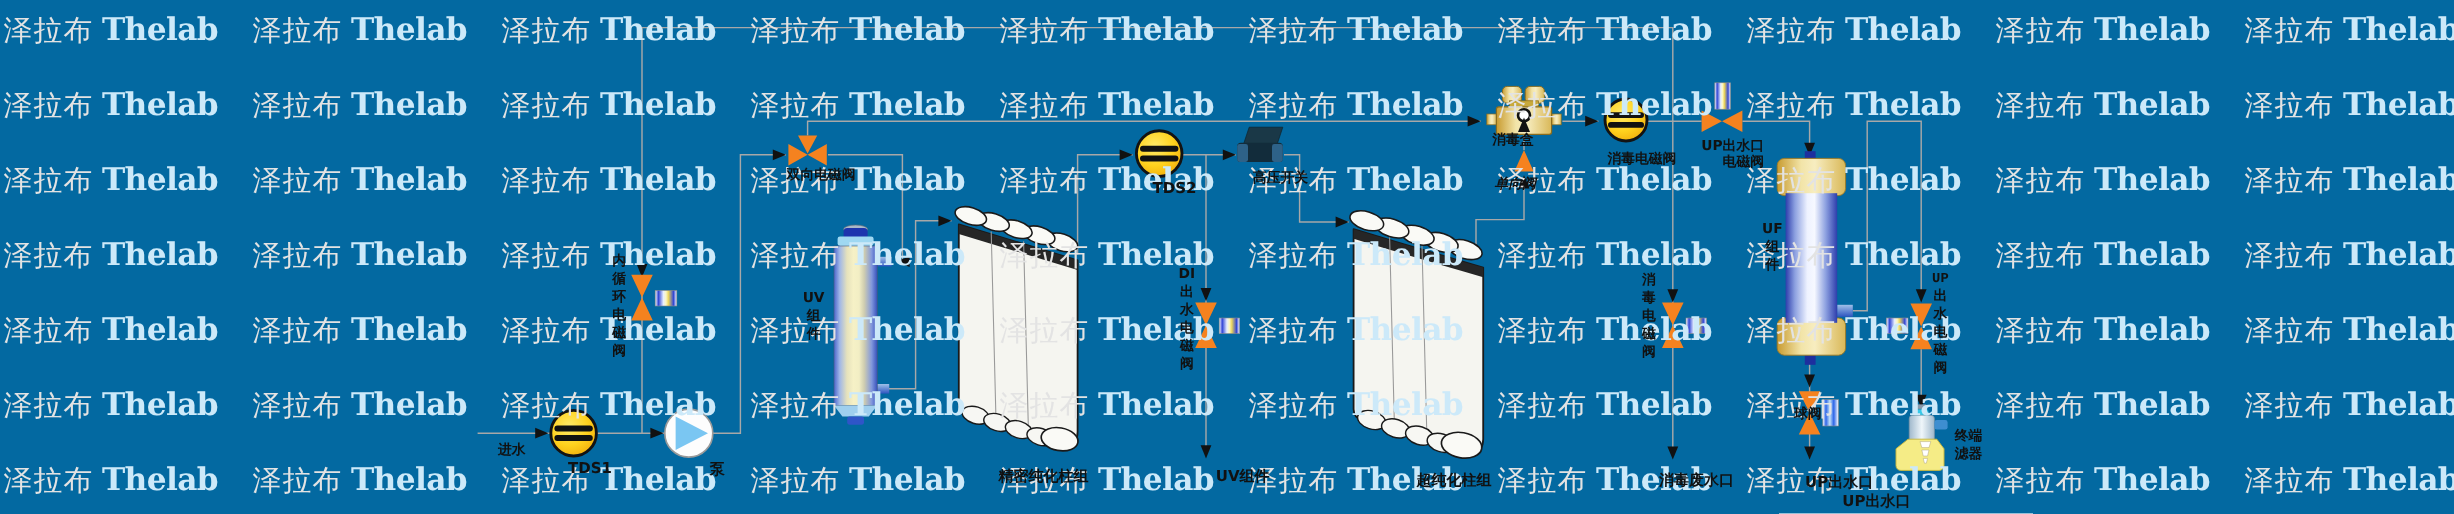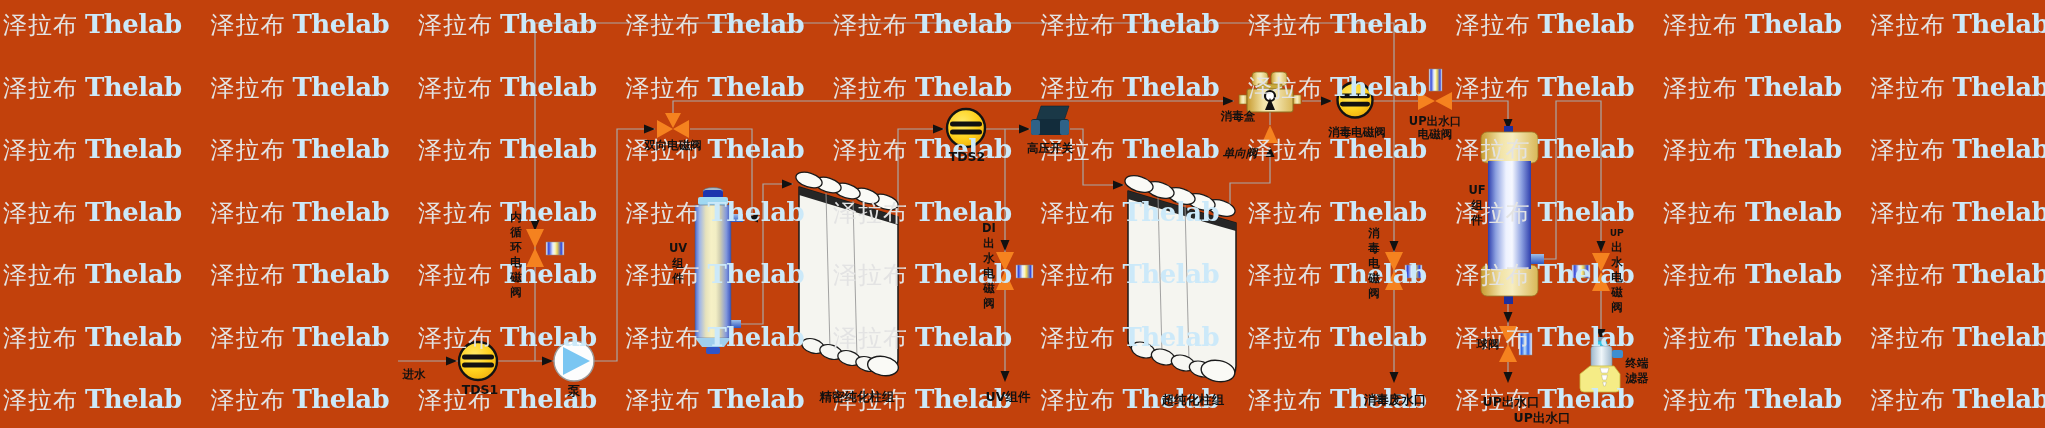--- a/index.html
+++ b/index.html
@@ -1,24 +1,24 @@
 <!DOCTYPE html>
 <html><head>
 <meta charset="utf-8">
 <style>
   html,body{margin:0;padding:0;background:#fff;}
-  #stage{position:relative;width:2045px;height:428px;background:#c2410c;overflow:hidden;
+  #stage{position:relative;width:2045px;height:428px;background:#0369a1;overflow:hidden;
          font-family:"DejaVu Sans",sans-serif;}
   #diagram{position:absolute;left:0;top:0;}
   #watermark{position:absolute;left:0;top:0;width:2045px;height:428px;pointer-events:none;}
   .wm-tile{position:absolute;white-space:nowrap;}
   .wm-cn{color:#e3e3e3;font-size:24px;letter-spacing:1px;font-family:"DejaVu Sans",sans-serif;}
   .wm-en{color:#cce9f9;font-size:26px;font-weight:bold;font-family:"DejaVu Serif",serif;
          letter-spacing:-0.5px;margin-left:7px;}
-  .lbl{position:absolute;font-weight:bold;color:#111;font-size:11.5px;text-align:center;line-height:13px;}
+  .lbl{position:absolute;font-weight:bold;color:#111;font-size:11.5px;text-align:right;line-height:13px;}
   .lbl.big{font-size:12.5px;}
   .vlbl{position:absolute;width:20px;font-weight:bold;color:#111;font-size:11.5px;
         line-height:15px;text-align:center;word-break:break-all;}
 </style>
 </head>
 <body>
 
 <div id="stage">
 
 <svg id="diagram" width="2045" height="428" viewBox="0 0 2045 428">

